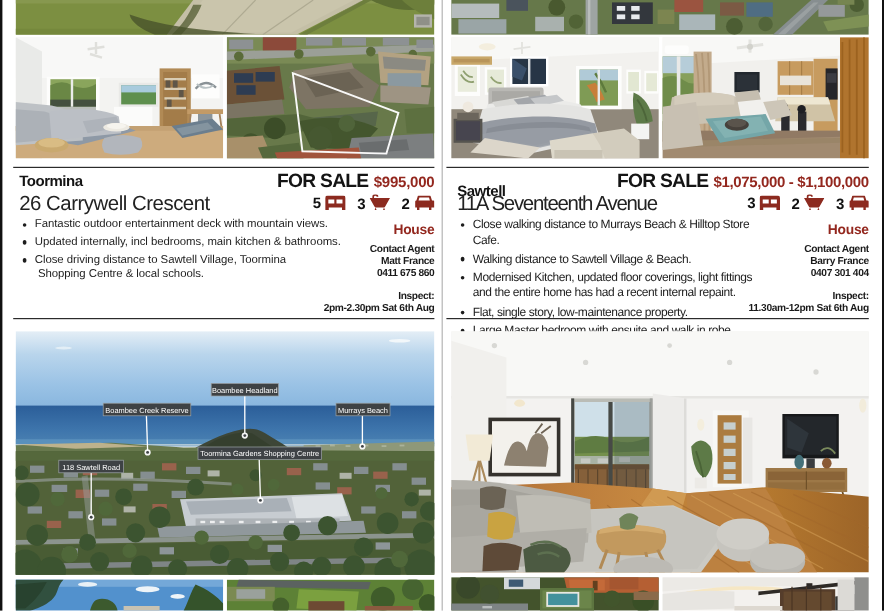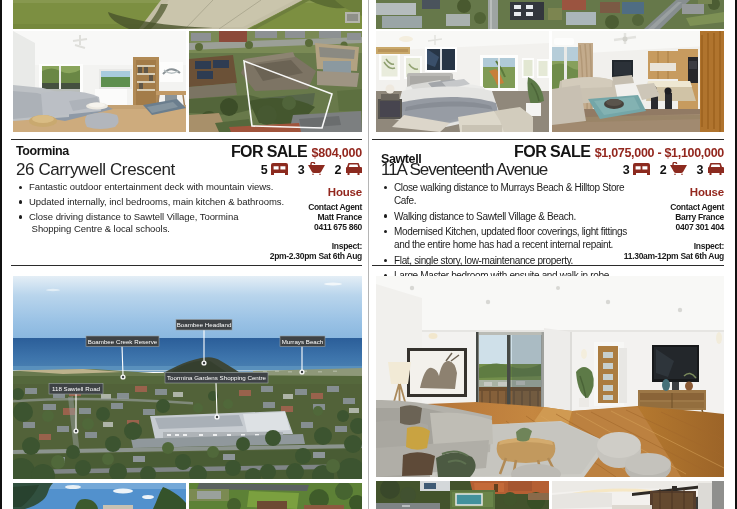--- a/index.html
+++ b/index.html
@@ -157,21 +157,21 @@
       <path d="M110,88 L150,85 L152,94 L112,97 Z" fill="#6a6d6e"></path>
       <path d="M40,96 L110,92 L112,101 L42,101 Z" fill="#a1543c"></path>
       <path d="M148,60 L173,58 L173,80 L150,80 Z" fill="#5d7040"></path>
 
       <path d="M55,30 L143,63 L133,97 L63,95 Z" fill="none" stroke="#fff" stroke-width="1.6" opacity=".95"></path>
     </svg>
   </div>
 
   <div class="hr" style="left:11px;top:139px;width:351px;"></div>
   <div class="abs title" style="left:16px;top:144px;">Toormina</div>
-  <div class="abs hdr" style="right:375px;top:142.5px;"><span class="forsale">FOR SALE</span>&nbsp;<span class="price">$804,000</span></div>
+  <div class="abs hdr" style="right:375px;top:142.5px;"><span class="forsale">FOR SALE</span>&nbsp;<span class="price">$995,000</span></div>
   <div class="abs addr" style="left:16px;top:160px;">26 Carrywell Crescent</div>
   <div class="abs numrow" style="right:375px;top:162px;">
     <span>5</span> <svg width="17" height="12" viewBox="0 0 17 12" style="display:inline;vertical-align:-1.5px;">
       <path fill="#8c2a1f" fill-rule="evenodd" d="M2,0 h13 q2,0 2,2 v10 h-3 v-2 H3 v2 H0 V2 Q0,0 2,0 Z M2.6,3.2 h5 v3.4 h-5 Z M9.4,3.2 h5 v3.4 h-5 Z"></path>
     </svg>
     <span style="margin-left:6px;">3</span> <svg width="17" height="13" viewBox="0 0 17 13" style="display:inline;vertical-align:-1.5px;">
       <path fill="#8c2a1f" d="M0,3 L17,3 L13,10 Q12.5,11 11,11 L6,11 Q4.5,11 4,10 Z"></path>
       <path fill="none" stroke="#8c2a1f" stroke-width="1.4" d="M3,3 V2 q0,-1.6 1.8,-1.6 q1.8,0 1.8,1.6"></path>
       <path fill="#8c2a1f" d="M5,11 l-.8,2 h1.6 Z M12,11 l.8,2 h-1.6 Z"></path>
     </svg>

